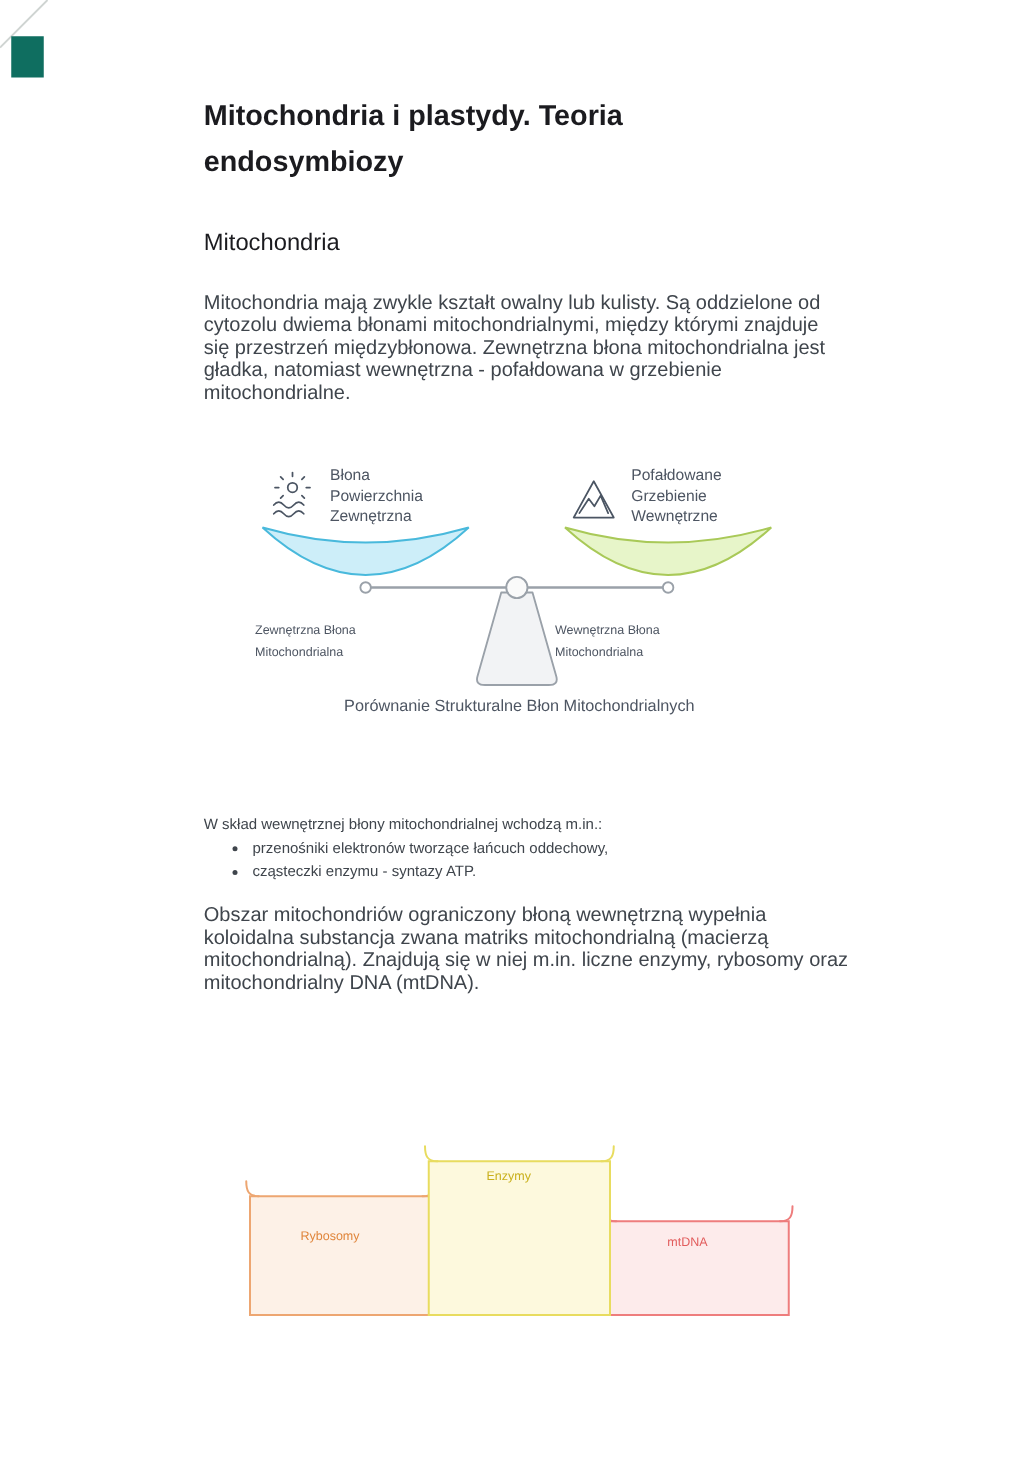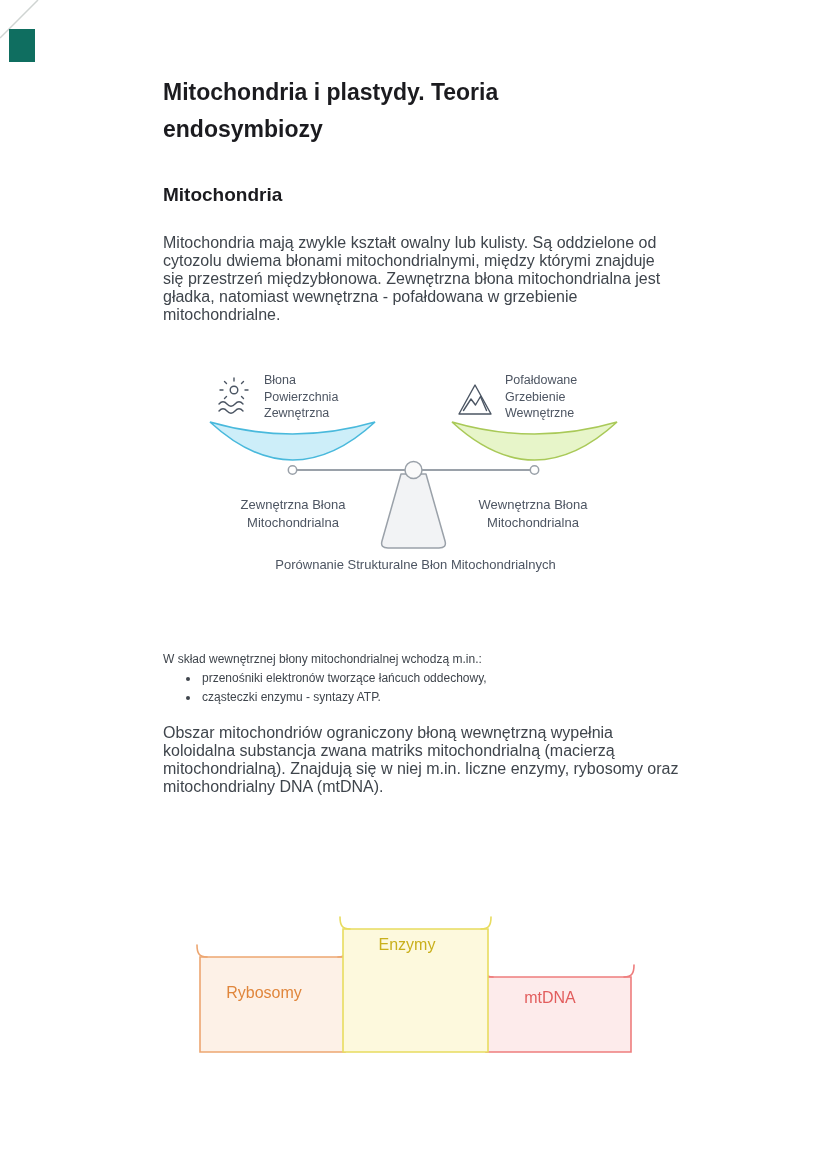--- a/index.html
+++ b/index.html
@@ -7,46 +7,46 @@
         font-family:"Liberation Sans",sans-serif;overflow:hidden;}
 
   
   .corner-decor{position:absolute;left:0;top:0;}
   .bookmark{position:absolute;left:9px;top:29px;width:26px;height:33px;background:#0f6e60;}
 
   
   .title{position:absolute;left:163px;top:74px;width:430px;margin:0;
          font-size:23px;line-height:37px;font-weight:700;color:#1b1b1f;}
   .heading{position:absolute;left:163px;top:184px;margin:0;font-size:19px;
-           font-weight:700;color:#1b1b1f;}
+           font-weight:400;color:#1b1b1f;}
   .para{position:absolute;margin:0;font-size:16px;line-height:18px;color:#3f454c;}
   .p1{left:163px;top:234px;width:512px;}
   .p2{left:163px;top:724px;width:516px;}
   .list-intro{position:absolute;left:163px;top:652px;margin:0;font-size:12px;color:#3f454c;}
   .bullets{position:absolute;left:186px;top:669px;margin:0;padding-left:14px;
            font-size:12px;line-height:18.5px;color:#3f454c;width:470px;}
   .bullets li{padding-left:2px;}
 
   
   .svg-abs{position:absolute;}
   #scale-svg{left:155px;top:370px;}
   #podium-svg{left:190px;top:915px;}
 
   .pan-note{position:absolute;font-size:12.5px;line-height:16.5px;color:#4d5562;}
   .pan-note.left{left:264px;top:372px;}
   .pan-note.right{left:505px;top:372px;}
-  .base-label{position:absolute;width:178px;text-align:center;font-size:13px;
+  .base-label{position:absolute;width:178px;font-size:10px;
               line-height:17.5px;color:#4d5562;}
   .base-label.left{left:204px;top:496px;}
   .base-label.right{left:444px;top:496px;}
   .scale-caption{position:absolute;left:163px;top:557px;width:505px;text-align:center;
                  font-size:13px;color:#4d5562;}
   .chart-title{position:absolute;left:163px;top:848px;width:505px;text-align:center;
                font-size:13.5px;color:#4d5562;}
-  .bar-label{position:absolute;width:128px;text-align:center;font-size:16px;}
+  .bar-label{position:absolute;width:128px;text-align:center;font-size:10px;}
   .bar-label.rybosomy{left:200px;top:963px;color:#e0863c;margin-top:21px;}
   .bar-label.enzymy{left:343px;top:936px;color:#c9b01c;}
   .bar-label.mtdna{left:486px;top:989px;color:#e25d5d;}
 
   
   .pan-l{stroke:#49b9dc;stroke-width:1.6;}
   .pan-r{stroke:#a9c958;stroke-width:1.6;}
   .gray{stroke:#9aa1a9;}
   .icon{stroke:#4b5563;stroke-width:1.4;fill:none;stroke-linecap:round;stroke-linejoin:round;}
   .container-body{stroke-width:1.6;}

